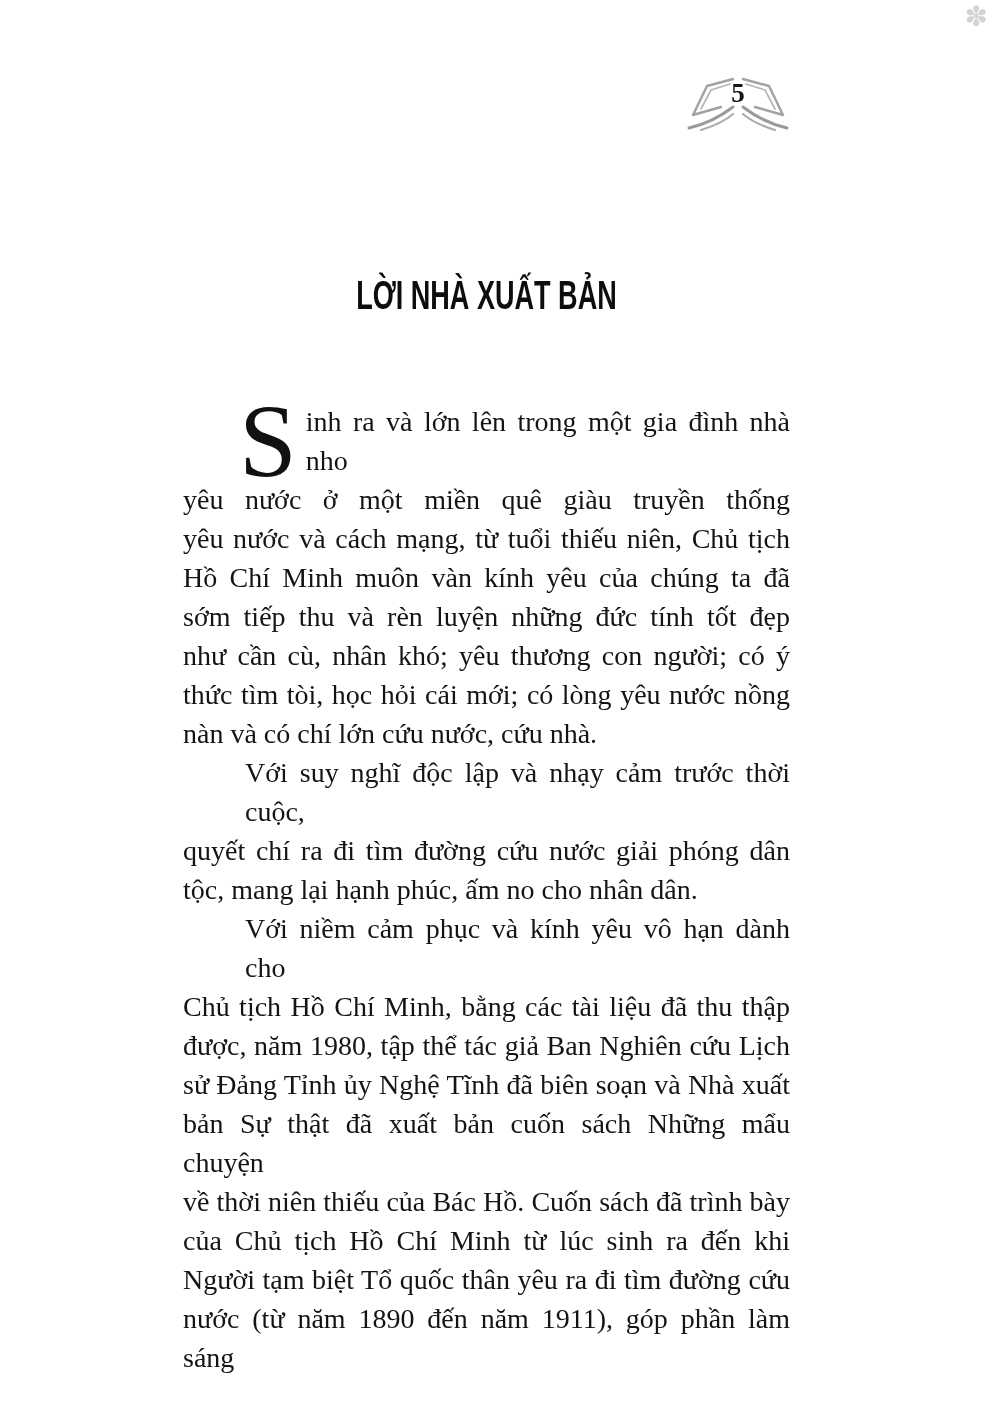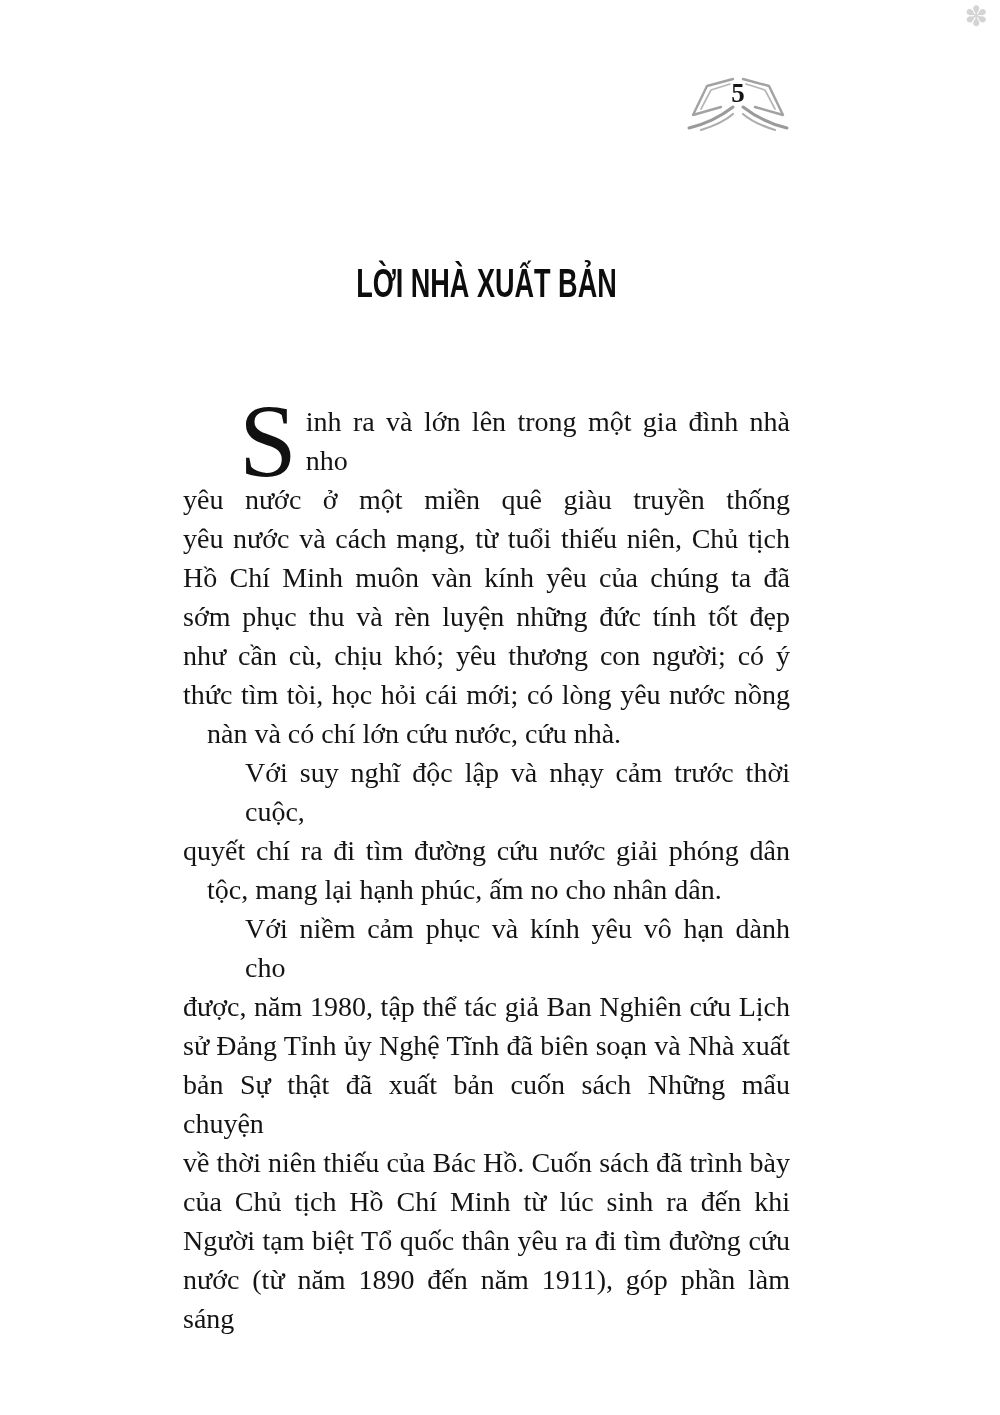--- a/index.html
+++ b/index.html
@@ -28,21 +28,21 @@
   .book-ornament svg { display:block; width:100%; height:100%; }
   .page-number {
     position:absolute; left:50%; top:8px;
     transform:translateX(-50%);
     font-family:"Liberation Serif", serif;
     font-weight:bold; font-size:27px; color:#151515;
   }
 
   
   .page-title {
-    position:absolute; top:260px; left:183px; width:607px;
+    position:absolute; top:272px; left:183px; width:607px;
     text-align:center; white-space:nowrap;
     font-family:"Liberation Sans", sans-serif;
     font-weight:700; font-size:41px; color:#0d0d0d;
   }
   .page-title .squeeze {
     display:inline-block;
     transform:scaleX(0.66);
     transform-origin:50% 50%;
   }
 
@@ -53,21 +53,21 @@
   }
   .paragraph { margin:0; }
   .drop-cap {
     float:left; height:78px;
     margin:0 9px 0 56px;
     font-size:104px; line-height:78px;
     color:#111;
   }
   .line { text-align:justify; text-align-last:justify; }
   .line.indent { padding-left:62px; }
-  .line.final { text-align-last:left;margin-left:24px; }
+  .line.final { text-align-last:left; }
   .it { }
 </style>
 </head>
 <body>
 
 <div class="page">
 
   <span class="corner-flower">✽</span>
 
   <div class="book-ornament">
@@ -94,32 +94,33 @@
     <span class="squeeze">LỜI NHÀ XUẤT BẢN</span>
   </div>
 
   <div class="body-text">
       <div class="paragraph">
         <span class="drop-cap">S</span>
         <div class="line"><span>inh ra và lớn lên trong một gia đình nhà nho</span></div>
         <div class="line"><span>yêu nước ở một miền quê giàu truyền thống</span></div>
         <div class="line"><span>yêu nước và cách mạng, từ tuổi thiếu niên, Chủ tịch</span></div>
         <div class="line"><span>Hồ Chí Minh muôn vàn kính yêu của chúng ta đã</span></div>
-        <div class="line"><span>sớm phục thu và rèn luyện những đức tính tốt đẹp</span></div>
-        <div class="line"><span>như cần cù, chịu khó; yêu thương con người; có ý</span></div>
+        <div class="line"><span>sớm tiếp thu và rèn luyện những đức tính tốt đẹp</span></div>
+        <div class="line"><span>như cần cù, nhân khó; yêu thương con người; có ý</span></div>
         <div class="line"><span>thức tìm tòi, học hỏi cái mới; có lòng yêu nước nồng</span></div>
         <div class="line final"><span>nàn và có chí lớn cứu nước, cứu nhà.</span></div>
       </div>
       <div class="paragraph">
         <div class="line indent"><span>Với suy nghĩ độc lập và nhạy cảm trước thời cuộc,</span></div>
         <div class="line"><span>quyết chí ra đi tìm đường cứu nước giải phóng dân</span></div>
         <div class="line final"><span>tộc, mang lại hạnh phúc, ấm no cho nhân dân.</span></div>
       </div>
       <div class="paragraph">
         <div class="line indent"><span>Với niềm cảm phục và kính yêu vô hạn dành cho</span></div>
+        <div class="line"><span>Chủ tịch Hồ Chí Minh, bằng các tài liệu đã thu thập</span></div>
         <div class="line"><span>được, năm 1980, tập thể tác giả Ban Nghiên cứu Lịch</span></div>
         <div class="line"><span>sử Đảng Tỉnh ủy Nghệ Tĩnh đã biên soạn và Nhà xuất</span></div>
         <div class="line"><span>bản Sự thật đã xuất bản cuốn sách </span><span class="it">Những mẩu chuyện</span></div>
         <div class="line"><span class="it">về thời niên thiếu của Bác Hồ</span><span>. Cuốn sách đã trình bày</span></div>
         <div class="line"><span>của Chủ tịch Hồ Chí Minh từ lúc sinh ra đến khi</span></div>
         <div class="line"><span>Người tạm biệt Tổ quốc thân yêu ra đi tìm đường cứu</span></div>
         <div class="line"><span>nước (từ năm 1890 đến năm 1911), góp phần làm sáng</span></div>
       </div>
     </div>
 

